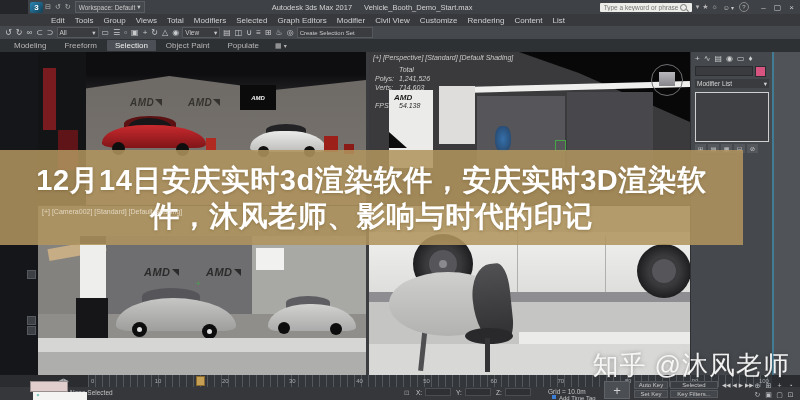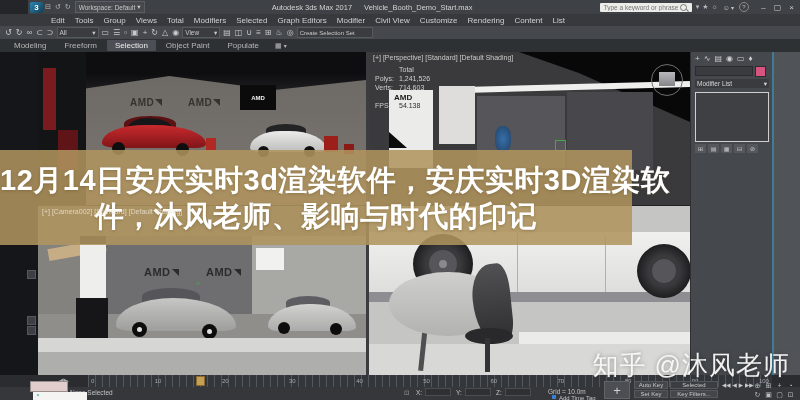--- a/index.html
+++ b/index.html
@@ -29,21 +29,21 @@
   .toolbar{position:absolute;left:0;top:26px;width:800px;height:13px;background:#45484d;display:flex;
            align-items:center;padding-left:4px;box-sizing:border-box;gap:2px;}
   .ticon{font-size:8px;color:#c9cacc;line-height:11px;padding:0 1px;}
   .tfield{display:flex;align-items:center;justify-content:space-between;height:9px;background:#3a3c40;
           border:1px solid #55585c;font-size:6.5px;color:#c9c9c9;padding:0 2px;}
   .ribbon{position:absolute;left:0;top:39px;width:800px;height:13px;background:#2e3134;display:flex;
           align-items:center;gap:2px;padding-left:6px;box-sizing:border-box;font-size:8px;color:#b5b5b5;}
   .rtab{padding:1px 8px;text-align:right;}
   .rtab.active{background:#4c5056;color:#ececec;border-radius:1px;}
   
-  .vp{position:absolute;overflow:hidden;}
+  .vp{position:absolute;overflow:hidden;font-style:italic;}
   .vplabel{position:absolute;font-size:7px;color:#c9c9c9;white-space:nowrap;}
   .stats{position:absolute;font-size:7px;color:#cfcfcf;line-height:9px;}
   .stats .lbl{display:inline-block;width:24px;}
   .amdlogo{position:absolute;font-size:10px;font-weight:bold;letter-spacing:0.5px;display:flex;align-items:center;gap:1px;}
   .amdtri{width:0;height:0;border-top:7px solid currentColor;border-left:7px solid transparent;display:inline-block;}
   .divider-v{position:absolute;left:366px;top:52px;width:3px;height:323px;background:#3a3c3f;z-index:3;}
   .lstrip{position:absolute;left:0;top:52px;width:38px;height:323px;background:#141619;}
   .lsbtn{position:absolute;width:7px;height:7px;background:#3c3f43;border:1px solid #55585c;}
   
   .cpanel{position:absolute;left:690px;top:52px;width:82px;height:323px;background:#45484c;border-left:1px solid #2e3033;box-sizing:border-box;}
@@ -56,21 +56,21 @@
   .rlabels{position:absolute;left:88px;top:0;width:684px;height:12px;display:flex;justify-content:space-between;
            padding:0 3px;box-sizing:border-box;font-size:6px;color:#a6a9ad;line-height:13px;}
   .thandle{position:absolute;left:196px;top:1px;width:9px;height:10px;background:#c6a054;border:1px solid #8a6a2e;box-sizing:border-box;z-index:2;}
   .statusbar{position:absolute;left:0;top:387px;width:800px;height:13px;background:#35373b;font-size:6.5px;color:#c3c3c3;}
   .sfield{position:absolute;height:8px;background:#2e3033;border:1px solid #4a4d51;box-sizing:border-box;}
   .sbtn{position:absolute;height:8px;background:#43464a;border:1px solid #55585c;box-sizing:border-box;
         font-size:6px;color:#c9c9c9;display:flex;align-items:center;justify-content:center;white-space:nowrap;}
   .navicons{position:absolute;left:752px;top:381px;width:46px;display:flex;flex-wrap:wrap;z-index:2;}
   .navicons span{width:11px;height:9px;font-size:7px;color:#b9bcc0;text-align:center;line-height:9px;}
   
-  .band{position:absolute;left:0;top:150px;width:632px;height:95px;background:rgba(177,148,94,0.87);z-index:20;
+  .band{position:absolute;left:0;top:150px;width:743px;height:95px;background:rgba(177,148,94,0.87);z-index:20;
         display:flex;flex-direction:column;justify-content:center;text-align:center;}
   .band .l{font-size:29px;line-height:36px;font-weight:bold;color:#ffffff;letter-spacing:0.5px;
            text-shadow:0 1px 3px rgba(90,70,30,0.35);white-space:nowrap;}
   .wm{position:absolute;right:10px;top:348px;z-index:22;font-size:26px;color:rgba(250,250,250,0.95);
       letter-spacing:1px;text-shadow:0 0 4px rgba(0,0,0,0.35);white-space:nowrap;}
   .bl-label{position:absolute;left:42px;top:208px;z-index:21;opacity:0.8;font-size:7px;color:#eee6d6;white-space:nowrap;}
   .pinkbox{position:absolute;left:30px;top:381px;width:38px;height:11px;background:#e2cdcd;border:1px solid #9a8f8f;box-sizing:border-box;z-index:5;}
   .wpopup{position:absolute;left:33px;top:392px;width:54px;height:8px;background:#f4f4f2;z-index:6;
           display:flex;align-items:center;font-size:6px;color:#1f9e94;padding-left:2px;box-sizing:border-box;}
 </style>

